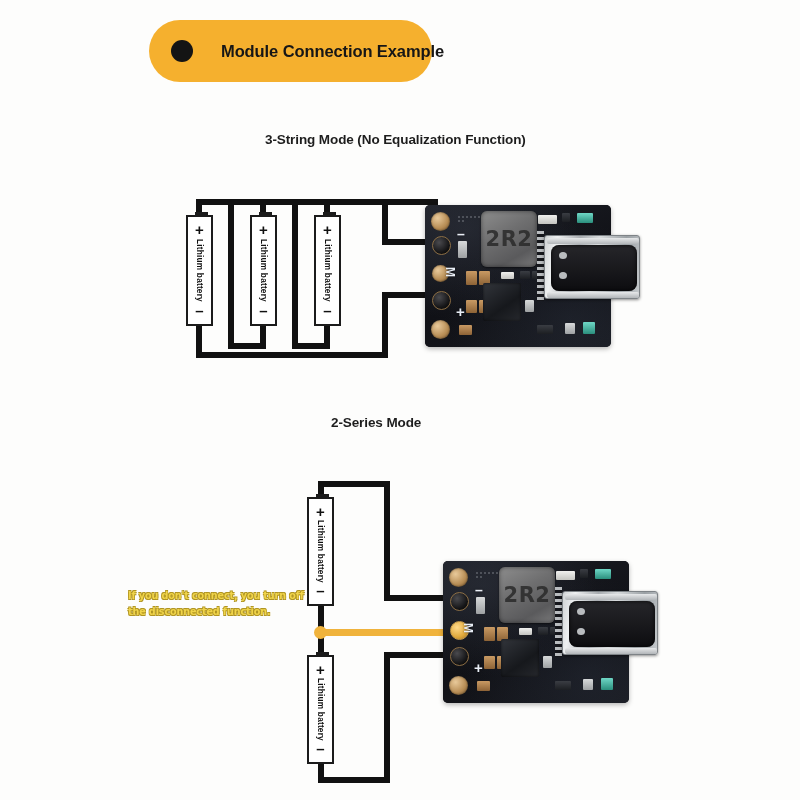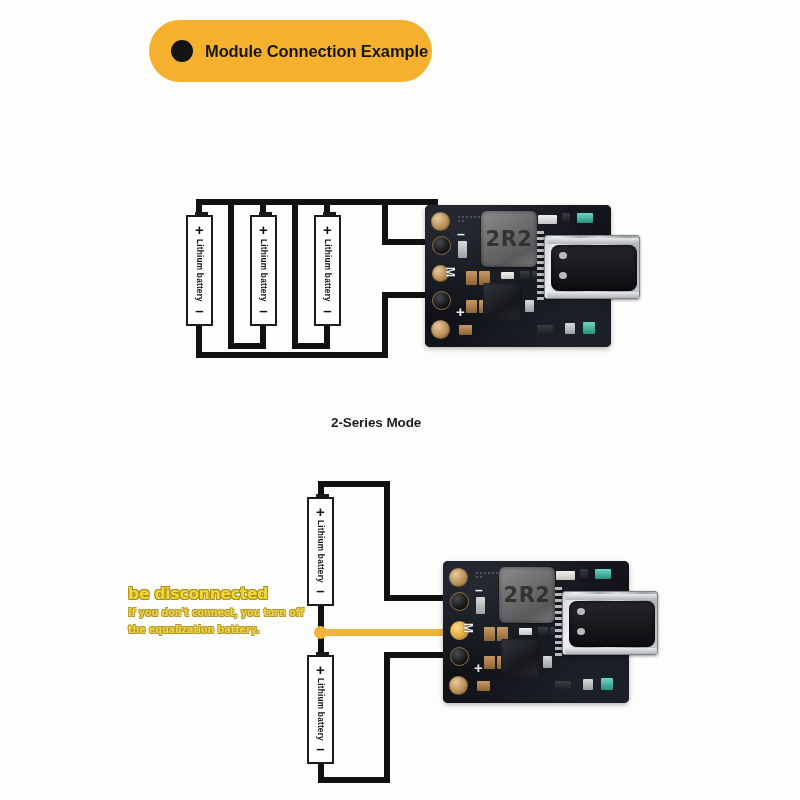--- a/index.html
+++ b/index.html
@@ -20,20 +20,21 @@
   
   .badge {
     position: absolute;
     left: 149px; top: 20px;
     width: 283px; height: 62px;
     background: #f5b02e;
     border-radius: 31px;
     display: flex;
     align-items: center;
     padding-left: 22px;
+    gap: 16px;
   }
   .badge-dot {
     width: 22px; height: 22px;
     border-radius: 50%;
     background: #141414;
     flex: 0 0 auto;
     margin-right: 12px;
   }
   .badge-text {
     font-size: 16.5px;
@@ -246,20 +247,21 @@
 </head>
 <body>
 
 <div id="page">
 
   <div class="badge">
     <span class="badge-dot"></span>
     <span class="badge-text">Module Connection Example</span>
   </div>
 
+  <div class="section-title" id="title-3string">3-String Mode (No Equalization Function)</div>
 
   <div>
 
     <div class="wire" style="left:198px; top:199px; width:240px; height:6px;"></div>
 
     <div class="wire" style="left:196px; top:199px; width:6px; height:18px;"></div>
 
     <div class="wire" style="left:260px; top:199px; width:6px; height:18px;"></div>
 
     <div class="wire" style="left:324px; top:199px; width:6px; height:18px;"></div>
@@ -457,18 +459,17 @@
         <div class="usbc-cav" style="left:6px; top:9px; width:86px; height:46px;">
           <div class="usbc-tab" style="left:8px; top:7px; width:8px; height:7px; border-radius:50%;"></div>
           <div class="usbc-tab" style="left:8px; top:27px; width:8px; height:7px; border-radius:50%;"></div>
         </div>
         <div class="usbc-lip" style="left:2px; top:56px; width:92px; height:6px;"></div>
       </div>
     </div>
   </div>
 
   <div class="callout">
-    <div class="callout-title">be disconnected</div>
     <div class="callout-sub">If you don't connect, you turn off</div>
-    <div class="callout-sub">the equalization battery.</div>
+    <div class="callout-sub">the disconnected function.</div>
   </div>
 
 </div>
 
 </body></html>

